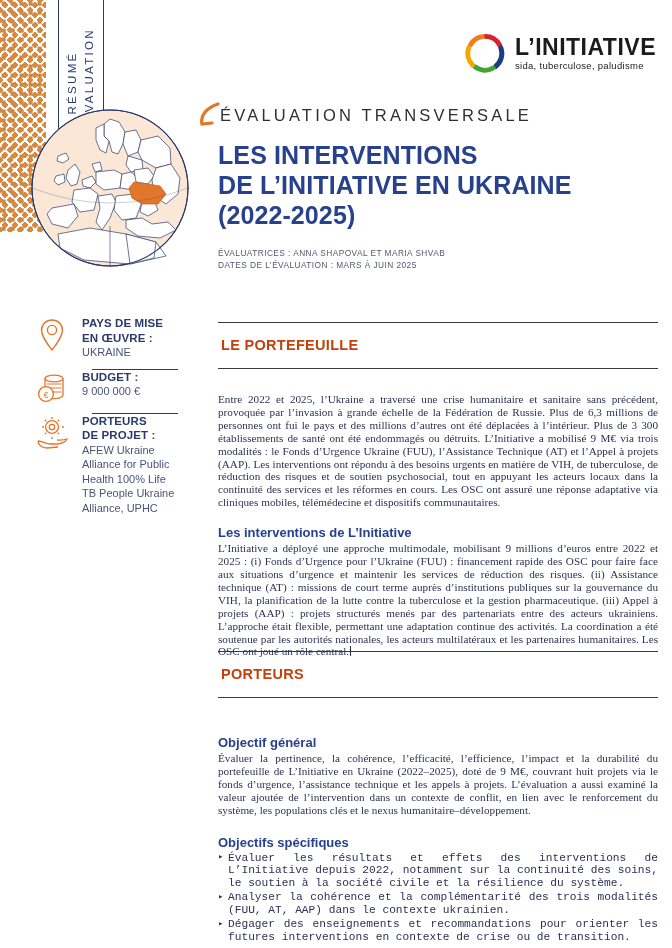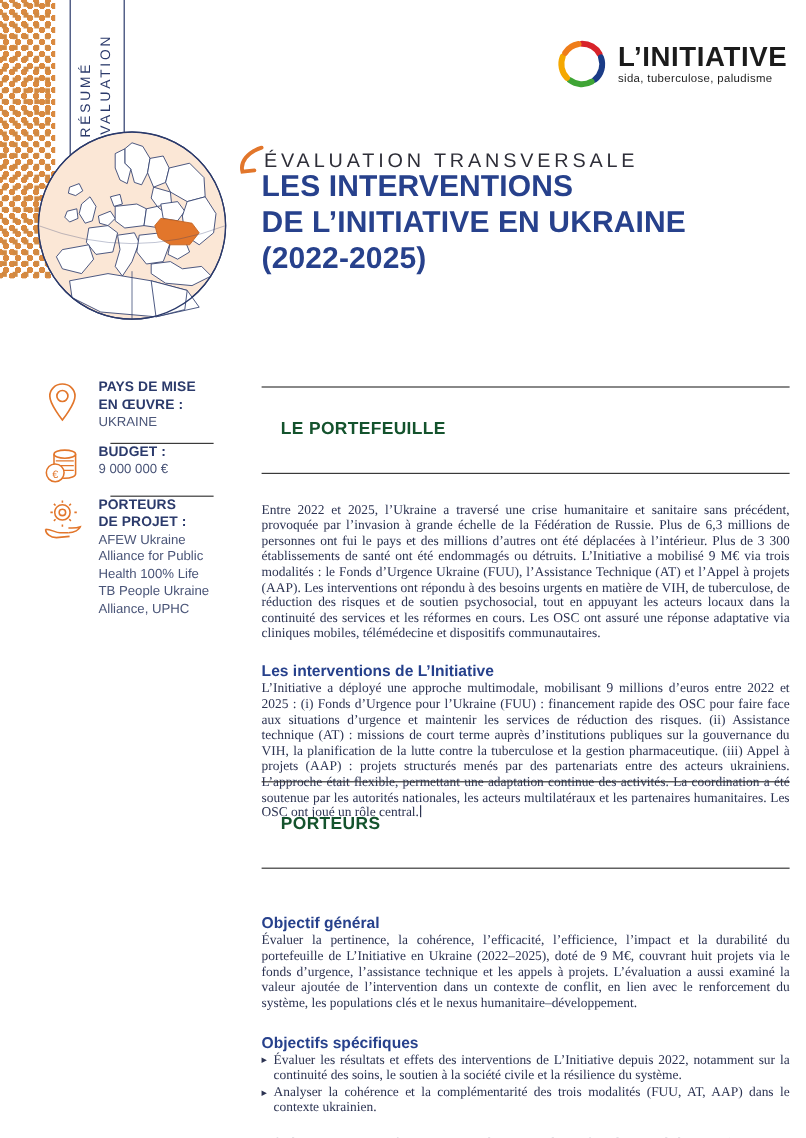--- a/index.html
+++ b/index.html
@@ -145,21 +145,21 @@
     font-size: 9.5px;
     color: #1b1b1b;
     letter-spacing: 0.3px;
     margin-top: 1px;
   }
 
   
   #kicker-row {
     position: absolute;
     left: 0;
-    top: 121px;
+    top: 102px;
     display: flex;
     align-items: center;
     justify-content: center;
   }
   #kicker-swoosh { width: 22px; height: 26px; margin-left: -20px; }
   #kicker {
     font-size: 16.5px;
     letter-spacing: 3.2px;
     color: #2e2e38;
     white-space: nowrap;
@@ -191,25 +191,25 @@
   #meta span { display: block; }
 
   
   .section-head {
     border-top: 1.4px solid #3a3a3a;
     border-bottom: 1.4px solid #3a3a3a;
     padding: 11px 0 12px 0;
     margin: 0;
   }
   .section-head h2 {
-    margin: 16px;
+    margin: 3px;
     font-size: 14.5px;
     font-weight: bold;
     letter-spacing: 0.3px;
-    color: #14532d;
+    color: #c2410c;
   }
 
   .subhead {
     font-size: 13px;
     font-weight: bold;
     color: #27418c;
     margin: 0 0 1px 0;
     line-height: 17px;
   }
 
@@ -233,21 +233,21 @@
 
   ul.bullets {
     list-style: none;
     margin: 0;
     padding: 0;
   }
   ul.bullets li {
     position: relative;
     padding-left: 10px;
     margin-bottom: 1px;
-    font-family: Liberation Serif, serif;
+    font-family: Liberation Mono, monospace;
     font-size: 11.2px;
     line-height: 12.9px;
     color: #2c3352;
     text-align: justify;
   }
   ul.bullets li::before {
     content: "\25B8";
     position: absolute;
     left: 0;
     top: -0.5px;
@@ -430,20 +430,24 @@
     </svg>
     <div id="kicker">ÉVALUATION TRANSVERSALE</div>
   </div>
 
   <div id="doc-title">
     <span>LES INTERVENTIONS</span>
     <span>DE L’INITIATIVE EN UKRAINE</span>
     <span>(2022-2025)</span>
   </div>
 
+  <div id="meta">
+    <span>ÉVALUATRICES : ANNA SHAPOVAL ET MARIA SHVAB</span>
+    <span>DATES DE L’ÉVALUATION : MARS À JUIN 2025</span>
+  </div>
 
   <div id="sec-portefeuille">
     <div class="section-head">
       <h2>LE PORTEFEUILLE</h2>
     </div>
 
     <div id="block-contexte">
       <p class="body-text">Entre 2022 et 2025, l’Ukraine a traversé une crise humanitaire et sanitaire sans précédent, provoquée par l’invasion à grande échelle de la Fédération de Russie. Plus de 6,3 millions de personnes ont fui le pays et des millions d’autres ont été déplacées à l’intérieur. Plus de 3 300 établissements de santé ont été endommagés ou détruits. L’Initiative a mobilisé 9 M€ via trois modalités : le Fonds d’Urgence Ukraine (FUU), l’Assistance Technique (AT) et l’Appel à projets (AAP). Les interventions ont répondu à des besoins urgents en matière de VIH, de tuberculose, de réduction des risques et de soutien psychosocial, tout en appuyant les acteurs locaux dans la continuité des services et les réformes en cours. Les OSC ont assuré une réponse adaptative via cliniques mobiles, télémédecine et dispositifs communautaires.</p>
     </div>
 
@@ -461,20 +465,21 @@
     <div id="block-general">
       <div class="subhead">Objectif général</div>
       <p class="body-text">Évaluer la pertinence, la cohérence, l’efficacité, l’efficience, l’impact et la durabilité du portefeuille de L’Initiative en Ukraine (2022–2025), doté de 9 M€, couvrant huit projets via le fonds d’urgence, l’assistance technique et les appels à projets. L’évaluation a aussi examiné la valeur ajoutée de l’intervention dans un contexte de conflit, en lien avec le renforcement du système, les populations clés et le nexus humanitaire–développement.</p>
     </div>
 
     <div id="block-specifiques">
       <div class="subhead">Objectifs spécifiques</div>
       <ul class="bullets">
         <li>Évaluer les résultats et effets des interventions de L’Initiative depuis 2022, notamment sur la continuité des soins, le soutien à la société civile et la résilience du système.</li>
         <li>Analyser la cohérence et la complémentarité des trois modalités (FUU, AT, AAP) dans le contexte ukrainien.</li>
+        <li>Dégager des enseignements et recommandations pour orienter les futures interventions en contexte de crise ou de transition.</li>
       </ul>
     </div>
 
     <div id="block-closing">
       <p class="body-text">L’évaluation s’est appuyée sur une approche mixte et les critères du CAD de l’OCDE (pertinence, cohérence, efficacité, efficience, impact, durabilité), élargis à des thématiques transversales telles que le lien humanitaire–développement et le rôle catalytique de L’Initiative.</p>
     </div>
   </div>
 
 </div>
 

